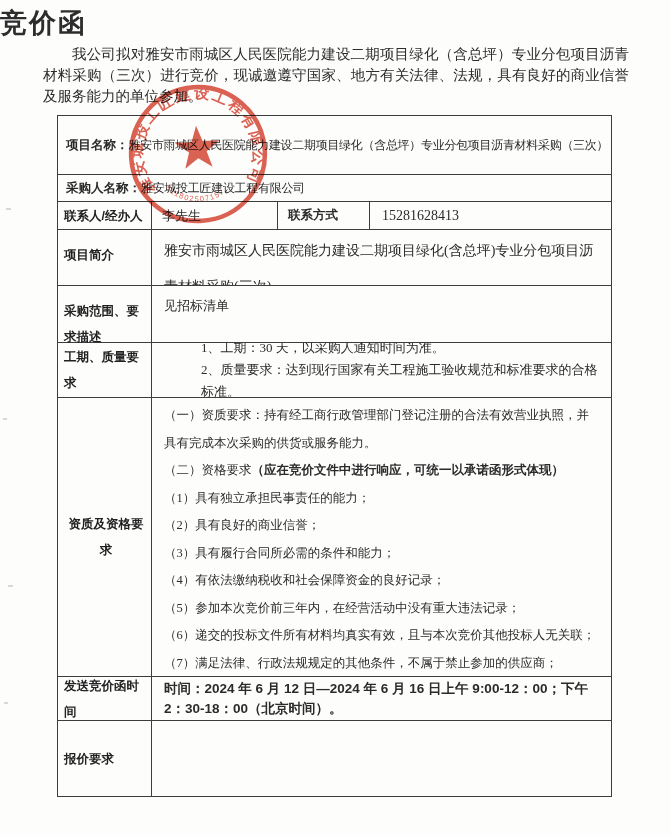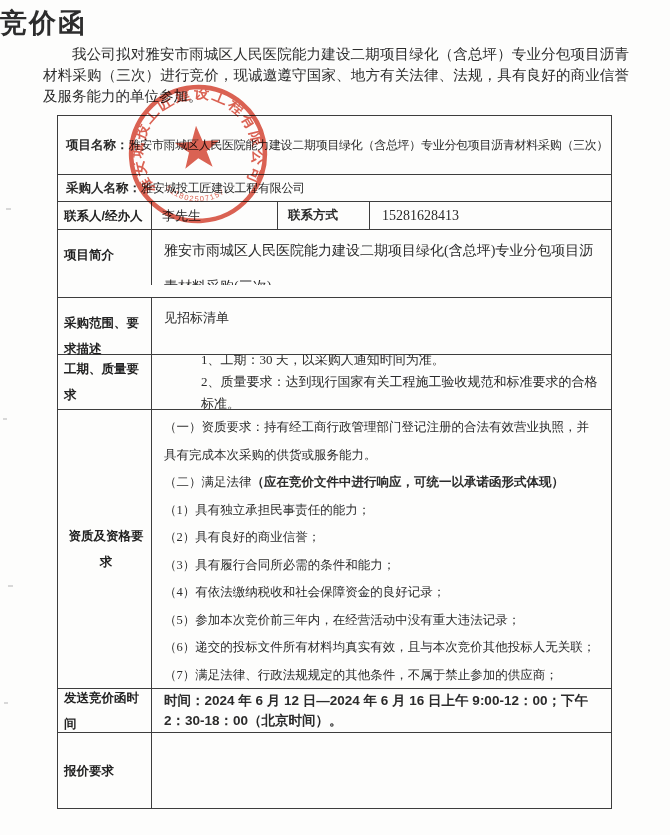--- a/index.html
+++ b/index.html
@@ -51,21 +51,21 @@
     padding:2px 4px 2px 8px;font-size:12px;letter-spacing:-0.3px;
     white-space:nowrap;overflow:hidden;
   }
   .t-full .lbl{font-family:"Liberation Sans", sans-serif;font-weight:bold;font-size:12.5px;letter-spacing:0;}
   .cell-sep{border-right:1px solid #3d3d3d;}
   .c-name{width:126px;box-sizing:border-box;display:flex;align-items:center;padding:2px 4px 2px 10px;font-size:13px;}
   .c-phone-label{width:92px;box-sizing:border-box;display:flex;align-items:center;padding:2px 4px 2px 10px;
     font-family:"Liberation Sans", sans-serif;font-weight:bold;font-size:12.5px;}
   .c-phone{flex:1;display:flex;align-items:center;padding:2px 4px 2px 12px;font-size:14px;}
   .row-brief  {height:56px;}
-  .row-scope  {height:57px;margin-top:12px;}
+  .row-scope  {height:57px;}
   .row-sched  {height:55px;gap:37px;}
   .row-qual   {height:279px;}
   .row-time   {height:44px;}
   .row-quote  {height:76px;}
   .row-pname  {height:58px;}
   .row-buyer  {height:27px;}
   .row-contact{height:28px;}
   .brief-content{justify-content:flex-start;line-height:36px;padding-top:3px;font-size:14px;}
   .scope-content{justify-content:flex-start;line-height:27px;padding-top:6px;}
   .sched-content{line-height:22px;}
@@ -136,21 +136,21 @@
       <div class="t-content sched-content">
         <div>1、工期：30 天，以采购人通知时间为准。</div>
         <div>2、质量要求：达到现行国家有关工程施工验收规范和标准要求的合格标准。</div>
       </div>
     </div>
 
     <div class="t-row row-qual">
       <div class="t-label center">资质及资格要求</div>
       <div class="t-content qual-content">
         <p>（一）资质要求：持有经工商行政管理部门登记注册的合法有效营业执照，并具有完成本次采购的供货或服务能力。</p>
-        <p><span>（二）满足法律</span><span class="b">（应在竞价文件中进行响应，可统一以承诺函形式体现）</span></p>
+        <p><span>（二）资格要求</span><span class="b">（应在竞价文件中进行响应，可统一以承诺函形式体现）</span></p>
         <p>（1）具有独立承担民事责任的能力；</p>
         <p>（2）具有良好的商业信誉；</p>
         <p>（3）具有履行合同所必需的条件和能力；</p>
         <p>（4）有依法缴纳税收和社会保障资金的良好记录；</p>
         <p>（5）参加本次竞价前三年内，在经营活动中没有重大违法记录；</p>
         <p>（6）递交的投标文件所有材料均真实有效，且与本次竞价其他投标人无关联；</p>
         <p>（7）满足法律、行政法规规定的其他条件，不属于禁止参加的供应商；</p>
       </div>
     </div>
 

